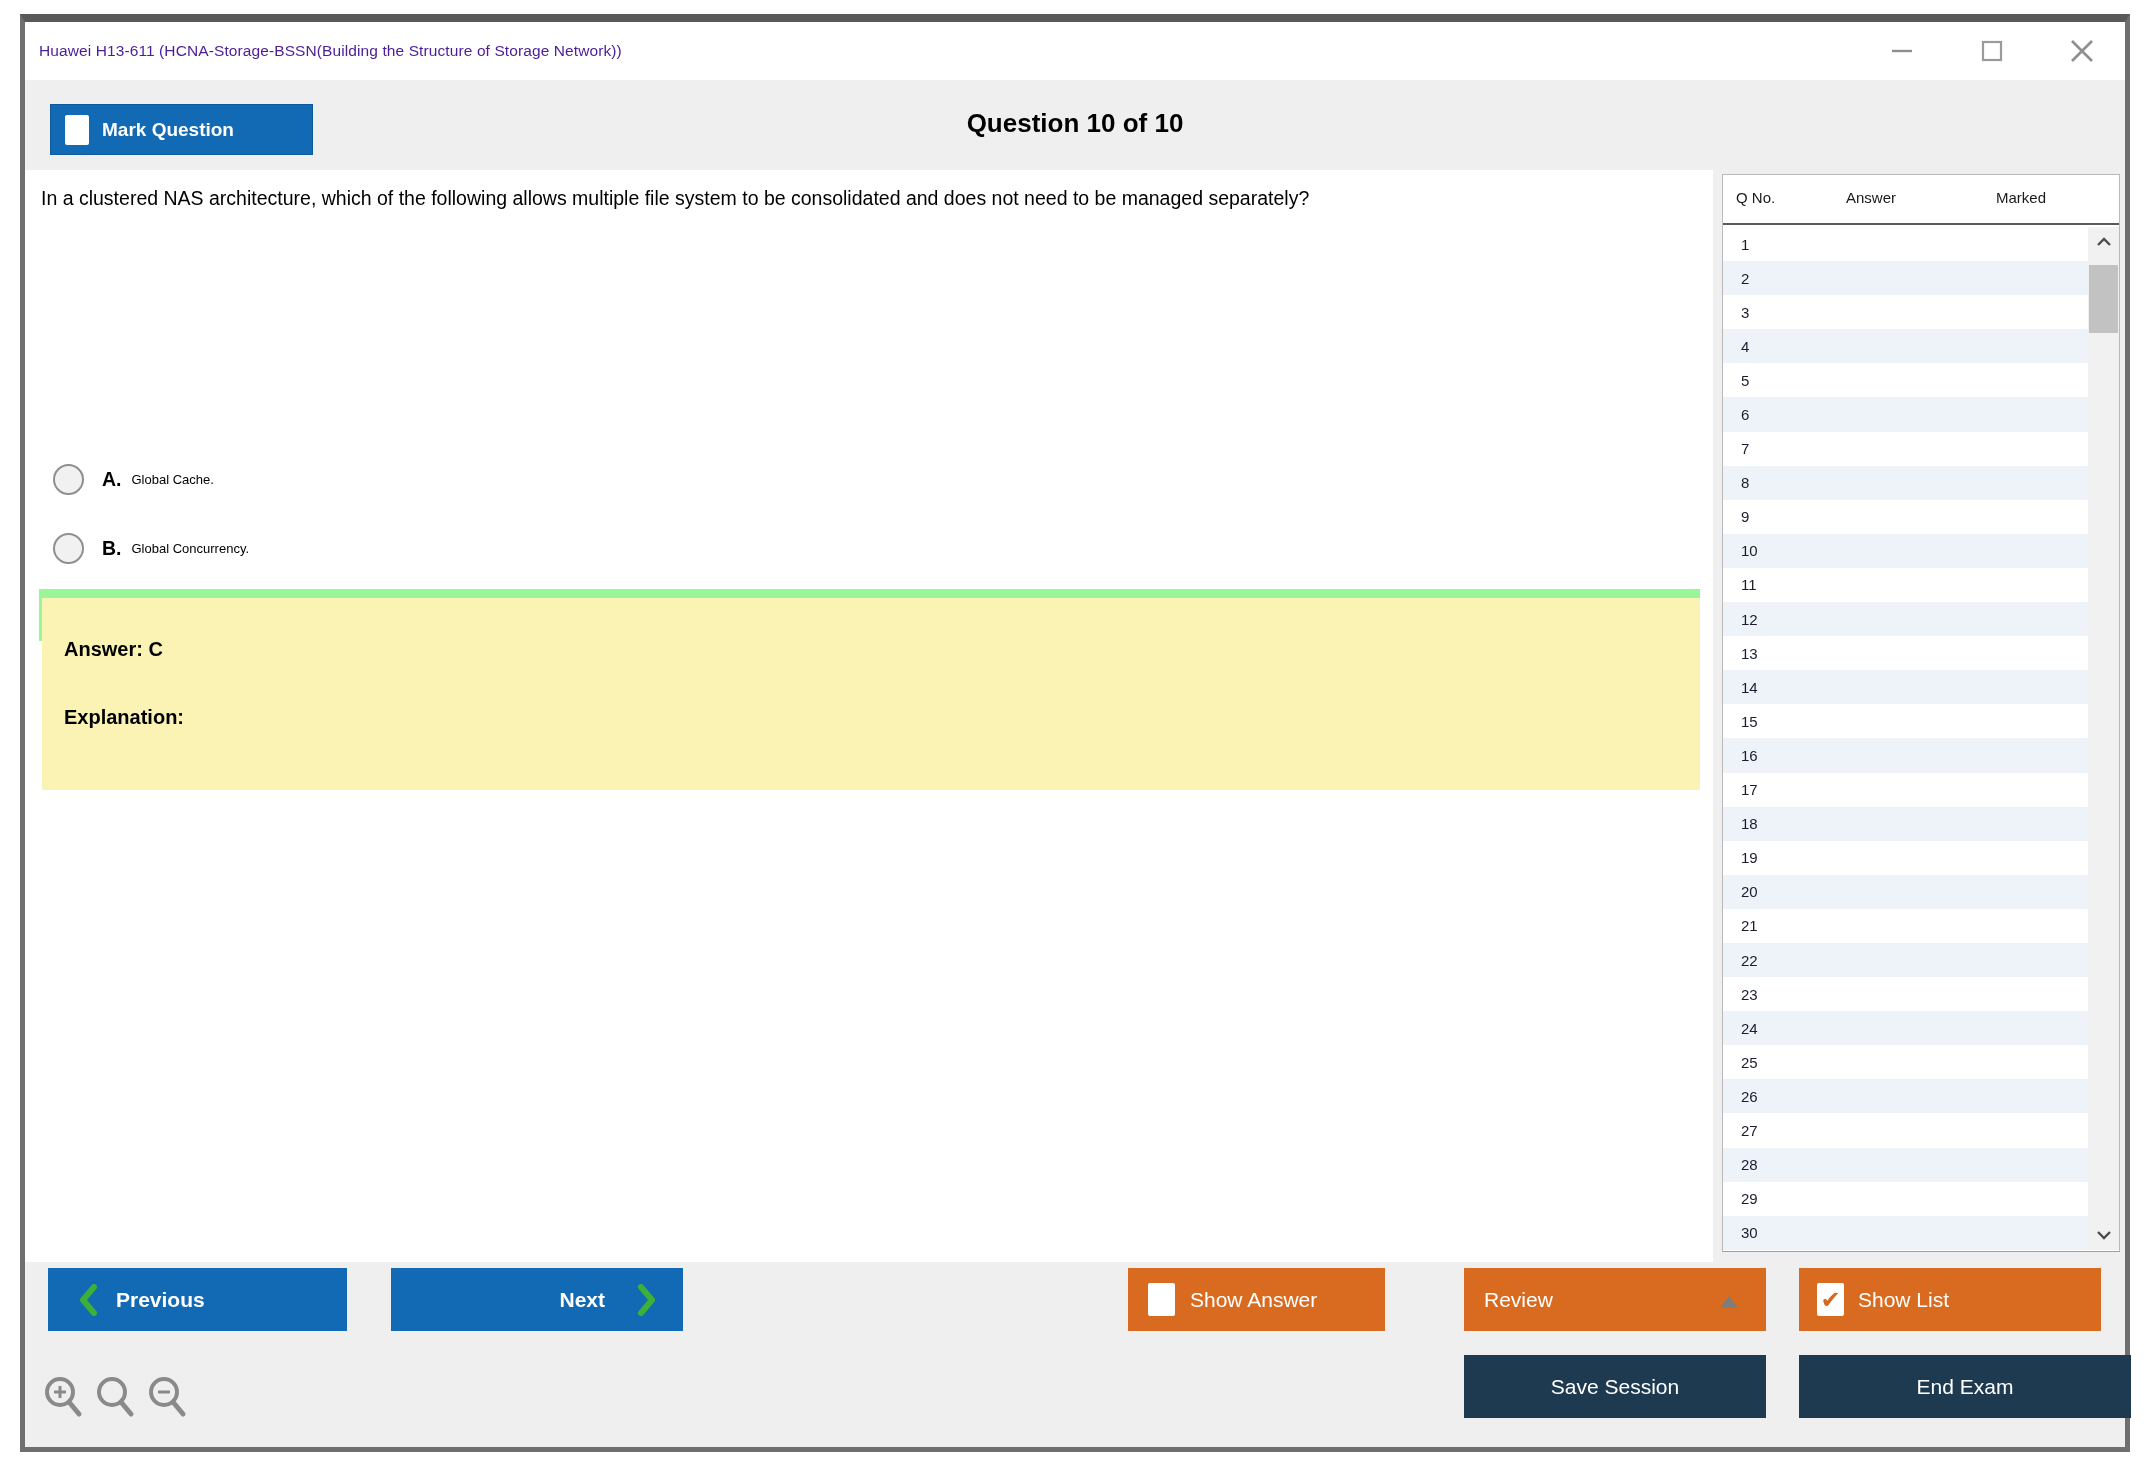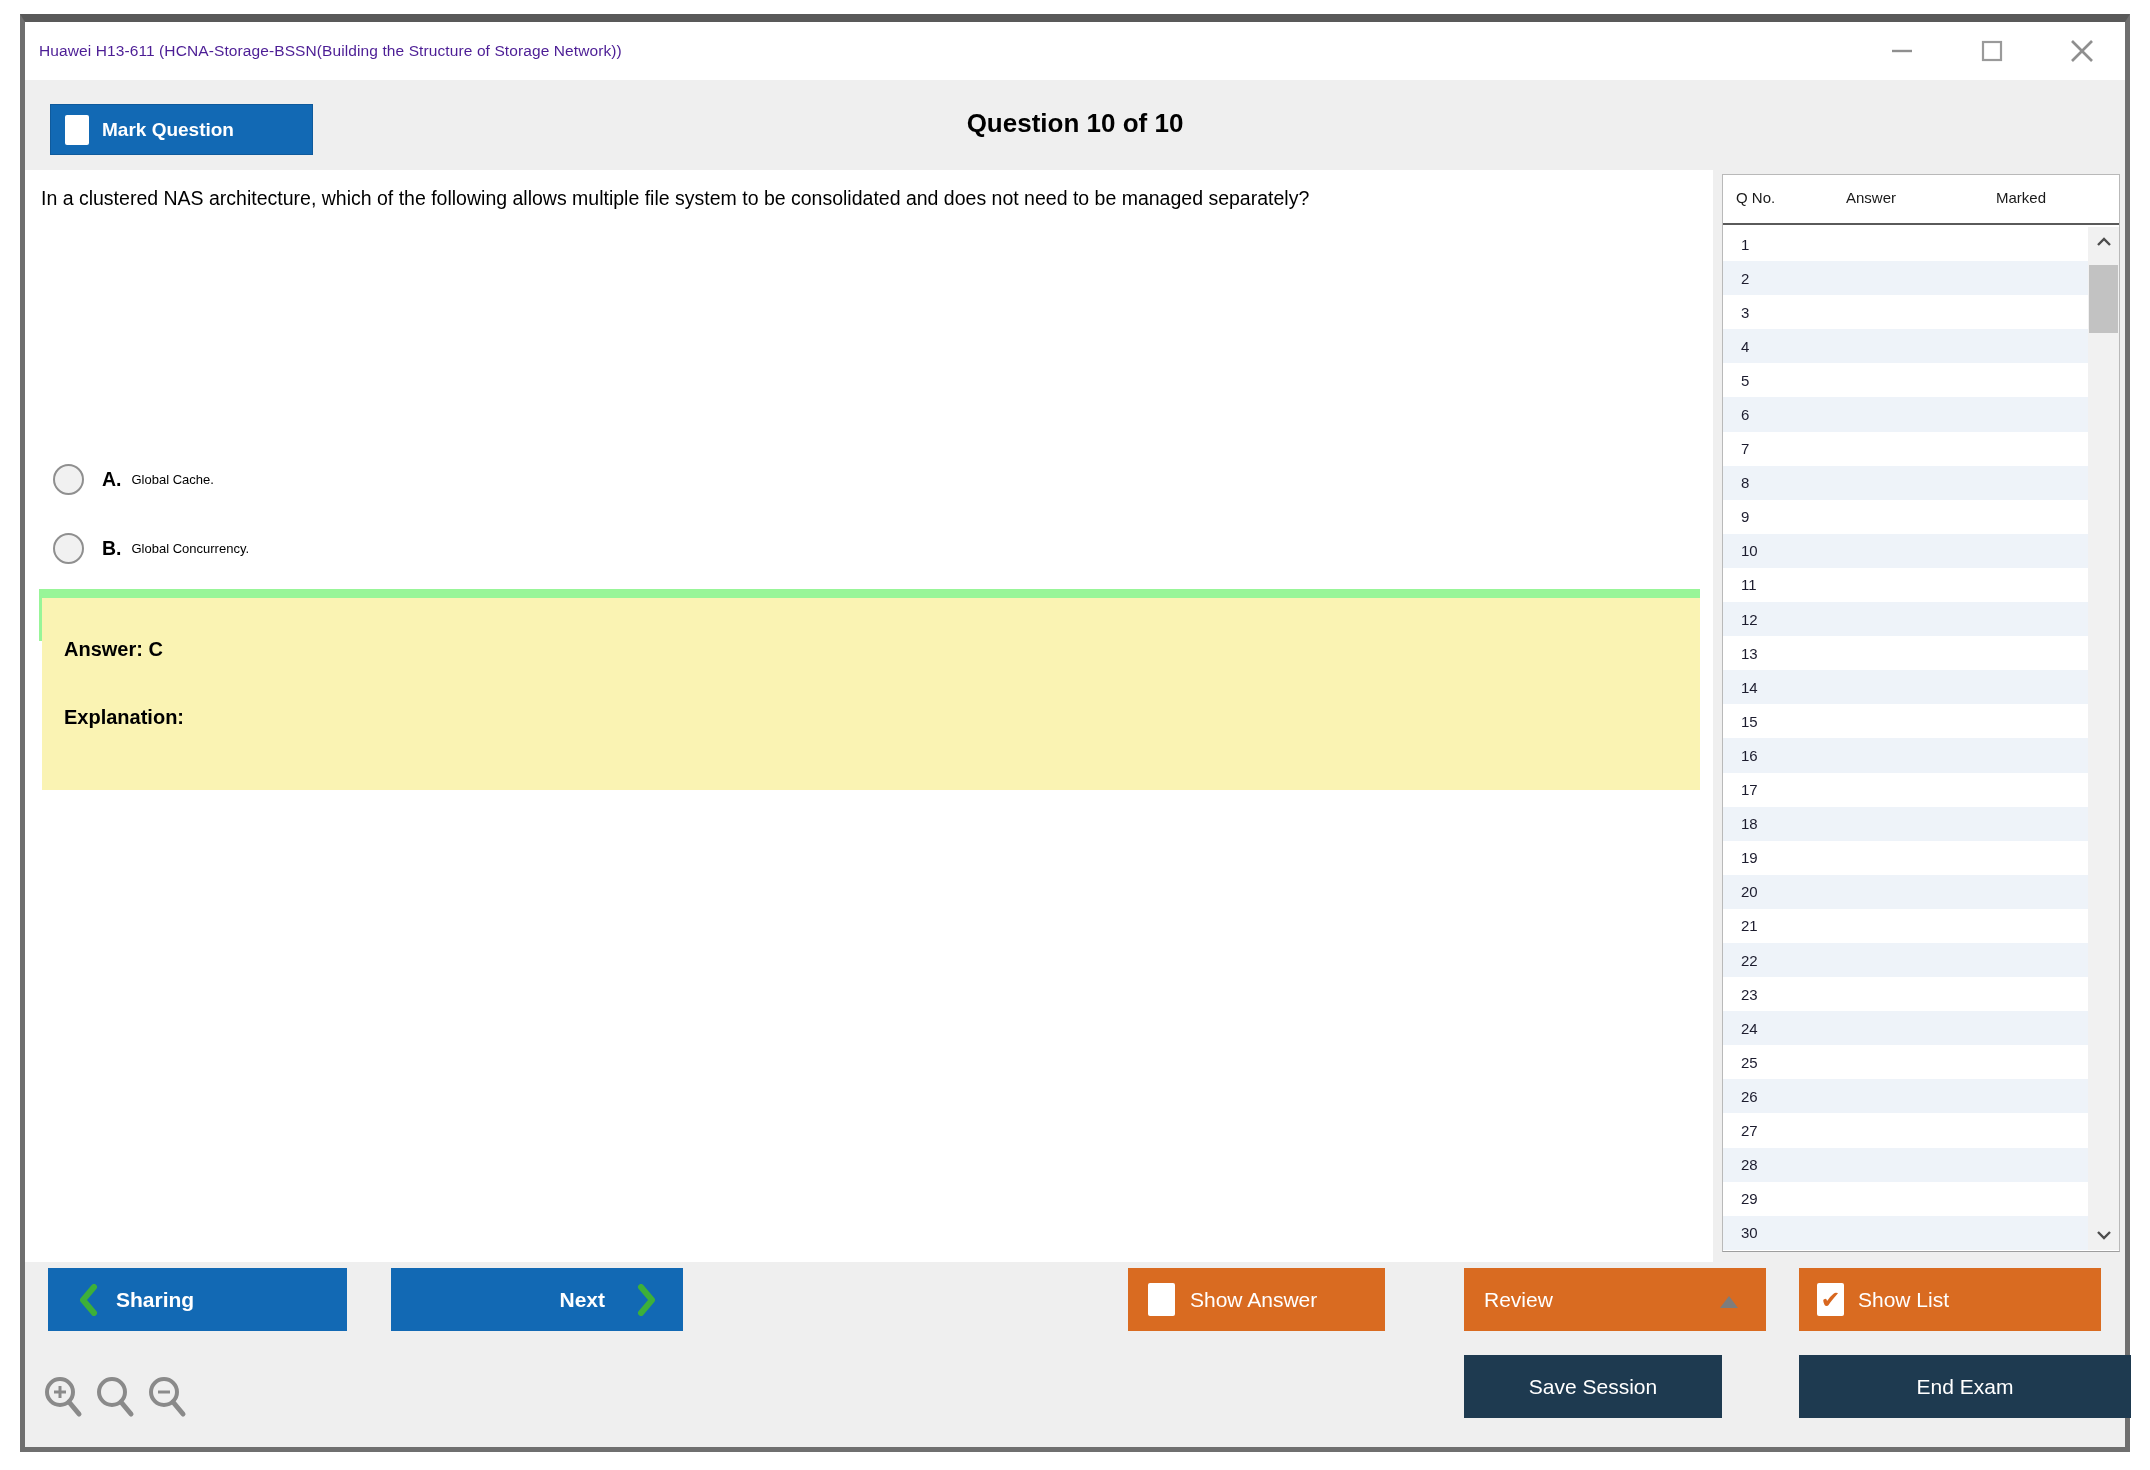--- a/index.html
+++ b/index.html
@@ -63,21 +63,21 @@
   .btn { position:absolute; height:63px; display:flex; align-items:center; color:#ffffff; }
   .btn-blue { background:#1269b4; }
   .btn-orange { background:#d96b21; }
   .btn-navy { background:#1e3a50; }
   .btn-prev { left:23px; top:6px; width:299px; padding-left:30px; gap:18px; }
   .btn-next { left:366px; top:6px; width:292px; justify-content:flex-end; padding-right:26px; gap:32px; }
   .nav-label { font-size:21px; font-weight:bold; }
   .btn-show-answer { left:1103px; top:6px; width:257px; padding-left:20px; gap:15px; }
   .btn-review { left:1439px; top:6px; width:302px; padding-left:20px; }
   .btn-show-list { left:1774px; top:6px; width:302px; padding-left:18px; gap:14px; }
-  .btn-save { left:1439px; top:93px; width:258px; justify-content:center; }
+  .btn-save { left:1439px; top:93px; width:302px; justify-content:center; }
   .btn-end { left:1774px; top:93px; width:332px; justify-content:center; }
   .btn-label { font-size:21px; }
   .cb-white { width:27px; height:33px; background:#ffffff; border-radius:2px; flex:0 0 auto;
     display:flex; align-items:center; justify-content:center; }
   .cb-check { color:#d8671f; font-size:24px; font-weight:bold; line-height:1; }
   .tri-up { position:absolute; right:28px; top:28px; width:0; height:0;
     border-left:9px solid transparent; border-right:9px solid transparent; border-bottom:12px solid #7d7d7d; }
 
   .zoom-icons { position:absolute; left:16px; top:112px; display:flex; gap:8px; }
   .zoom-icons svg { display:block; }
@@ -259,21 +259,21 @@
       </div>
     </div>
   </div>
 
   <div class="bottombar">
 
     <div class="btn btn-blue btn-prev">
       <svg width="20" height="32" viewBox="0 0 20 32">
         <polyline points="16,3 5,16 16,29" fill="none" stroke="#3db039" stroke-width="6" stroke-linecap="round" stroke-linejoin="round"></polyline>
       </svg>
-      <span class="nav-label">Sharing</span>
+      <span class="nav-label">Previous</span>
     </div>
 
     <div class="btn btn-blue btn-next">
       <span class="nav-label">Next</span>
       <svg width="20" height="32" viewBox="0 0 20 32">
         <polyline points="4,3 15,16 4,29" fill="none" stroke="#3db039" stroke-width="6" stroke-linecap="round" stroke-linejoin="round"></polyline>
       </svg>
     </div>
 
     <div class="btn btn-orange btn-show-answer">

